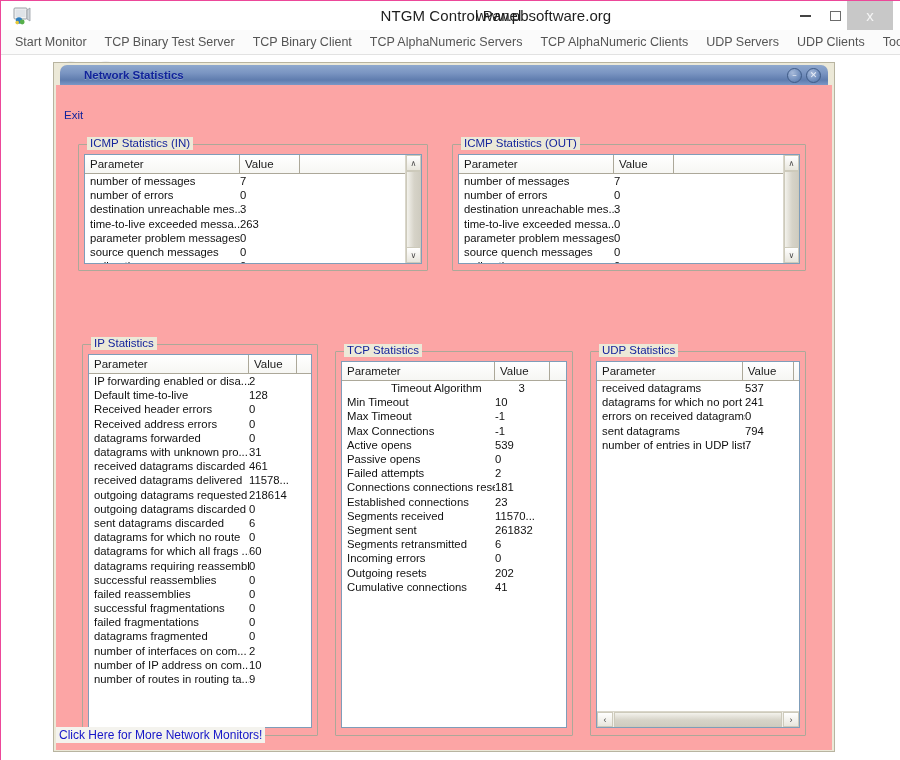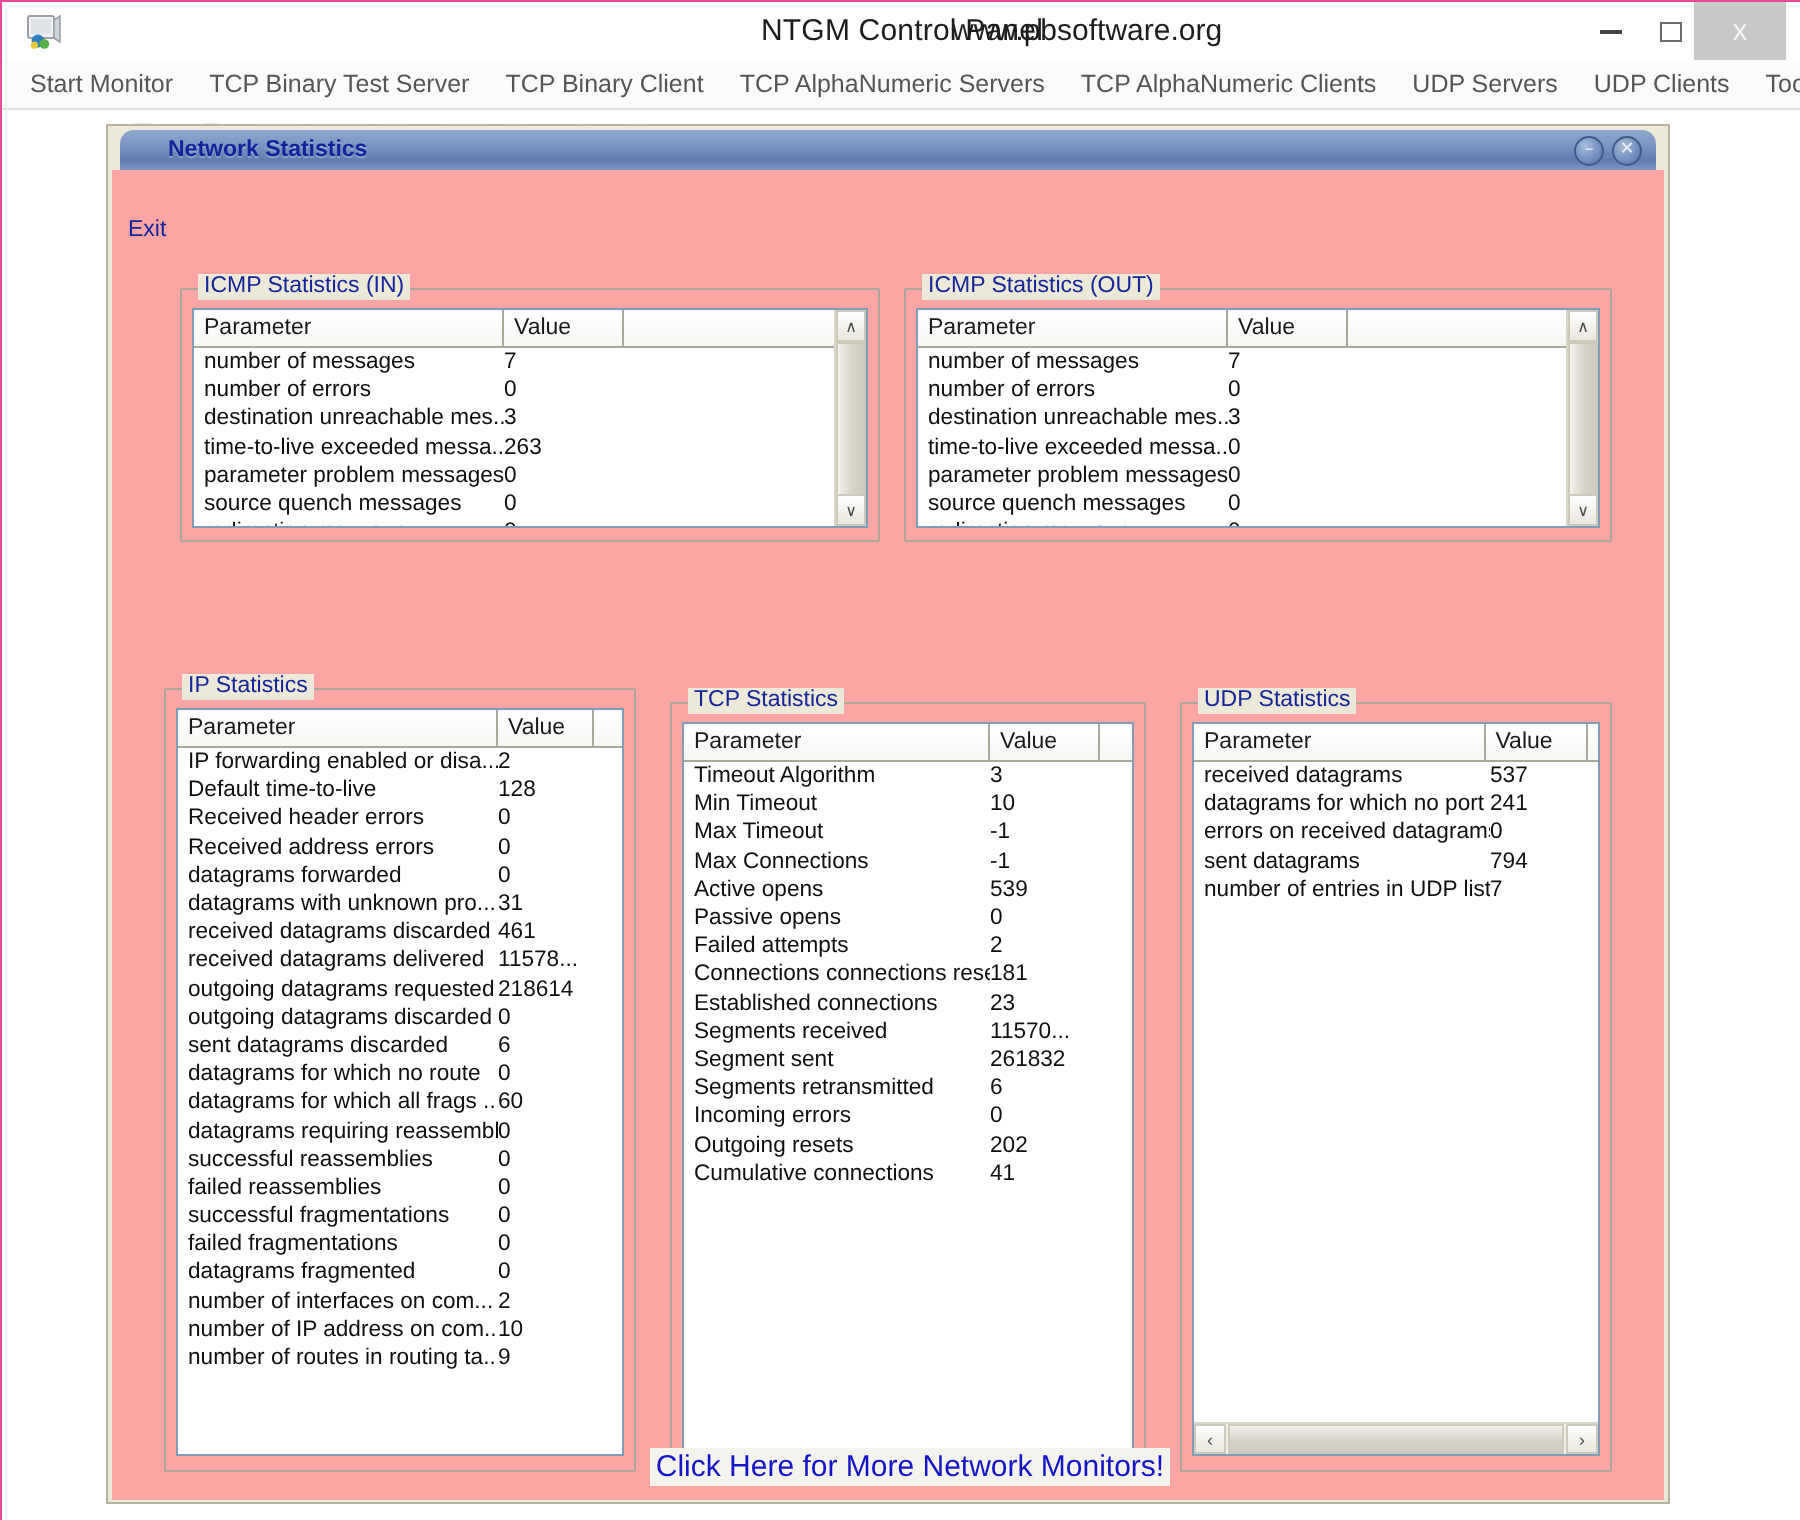--- a/index.html
+++ b/index.html
@@ -184,22 +184,22 @@
   }
   .hsb-left{left:0;}
   .hsb-right{right:0;}
   .hsb-thumb{
     position:absolute;top:0;height:15px;
     background:linear-gradient(to bottom,#f3f2ec,#d6d3c8 55%,#cfccc0);
     border:1px solid #cdcabb;box-sizing:border-box;
   }
 
   .bottom-link{
-    position:absolute;left:11px;bottom:8px;width:776px;text-align:center;
-    font-size:15px;color:#1515c8;
+    position:absolute;left:0;bottom:8px;width:776px;text-align:left;
+    font-size:12px;color:#1515c8;
   }
   .bottom-link span{background:#f4f3ee;padding:1px 3px;}
 </style>
 </head>
 <body>
 
 <div id="root">
   <div class="outer-frame">
 
     <div class="titlebar">
@@ -251,21 +251,21 @@
             </div>
             <div class="cb">
               <span>✕</span>
             </div>
           </div>
         </div>
 
         <div class="child-body">
           <div class="child-menu">Exit</div>
 
-          <div class="grp" style="left:34px;top:52px;width:350px;height:134px;">
+          <div class="grp" style="left:22px;top:52px;width:350px;height:134px;">
             <div class="grp-frame"></div>
             <div class="grp-legend">ICMP Statistics (IN)</div>
             <div class="lv" style="left:6px;top:17px;width:338px;height:110px;">
                 <div class="lv-head" style="width: 320px;">
                   <div class="lv-th" style="width: 155px;">Parameter</div>
                   <div class="lv-th" style="width: 60px;">Value</div>
                   <div class="lv-th" style="flex: 1 1 0%; border-right: none;"></div>
                 </div>
                 <div class="lv-body" style="width: 320px; height: 89px;">
                   <div class="lv-row">
@@ -458,21 +458,21 @@
             <div class="grp-frame"></div>
             <div class="grp-legend">TCP Statistics</div>
             <div class="lv" style="left:6px;top:17px;width:226px;height:367px;">
                 <div class="lv-head" style="width: 224px;">
                   <div class="lv-th" style="width: 153px;">Parameter</div>
                   <div class="lv-th" style="width: 55px;">Value</div>
                   <div class="lv-th" style="flex: 1 1 0%; border-right: none;"></div>
                 </div>
                 <div class="lv-body" style="width: 224px; height: 346px;">
                   <div class="lv-row">
-                    <div class="lv-c1" style="width: 153px;">Timeout Algorithm</div>
+                    <div class="lv-c1" style="width: 153px; margin-left: 44px;">Timeout Algorithm</div>
                     <div class="lv-c2" style="width: 55px;">3</div>
                   </div>
                   <div class="lv-row">
                     <div class="lv-c1" style="width: 153px;">Min Timeout</div>
                     <div class="lv-c2" style="width: 55px;">10</div>
                   </div>
                   <div class="lv-row">
                     <div class="lv-c1" style="width: 153px;">Max Timeout</div>
                     <div class="lv-c2" style="width: 55px;">-1</div>
                   </div>

